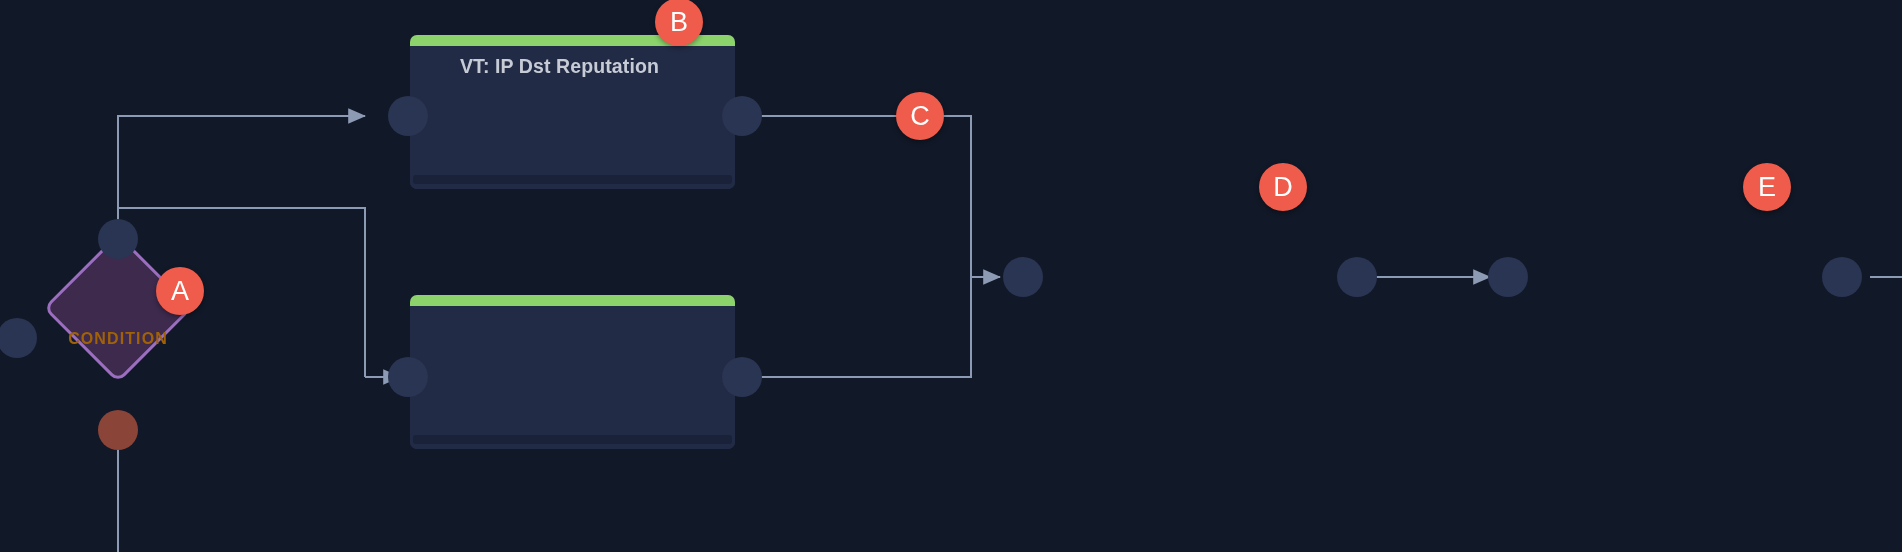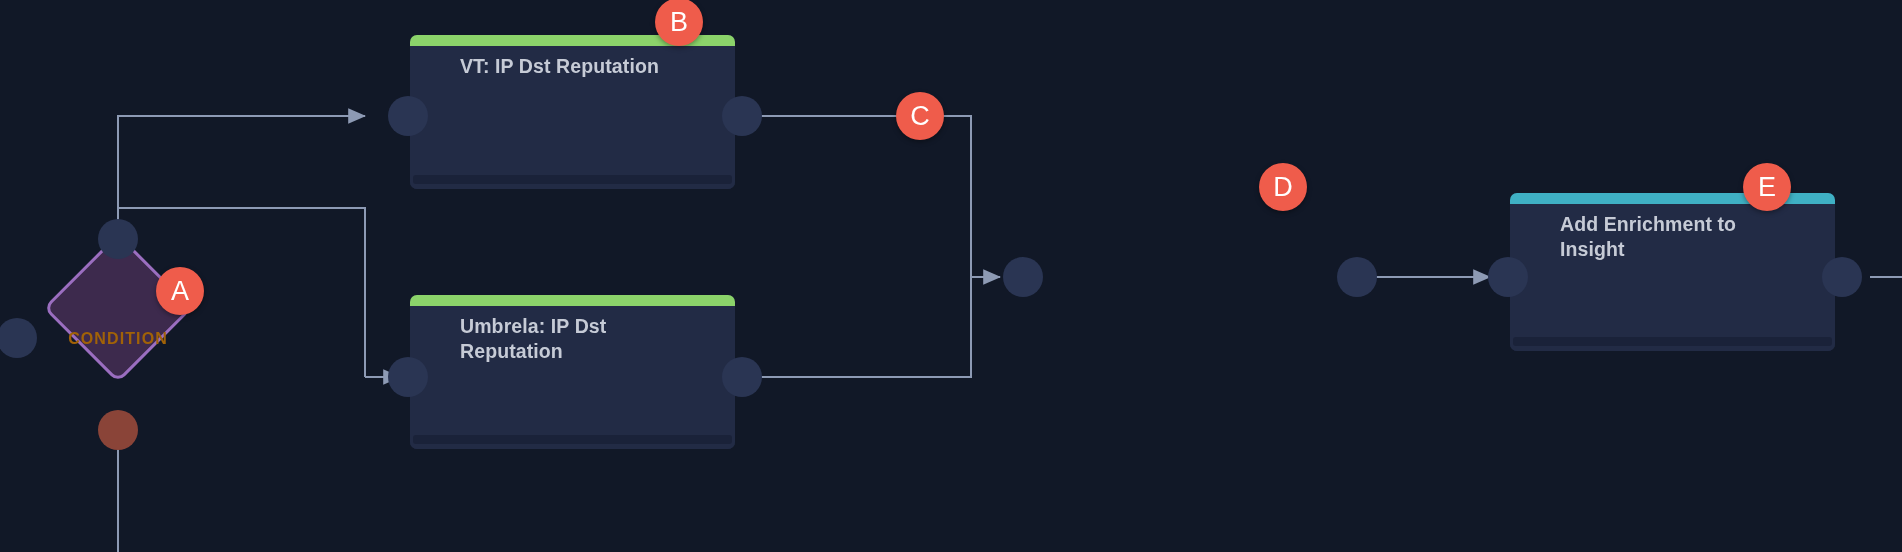--- a/index.html
+++ b/index.html
@@ -170,37 +170,28 @@
     <div class="node-title">VT: IP Dst Reputation</div>
     <div class="node-footer"></div>
   </div>
   <div class="port" style="left:388px; top:96px;"></div>
   <div class="port" style="left:722px; top:96px;"></div>
   <div class="badge" style="left:655px; top:-2px;">B</div>
 
   <div class="node" style="left:410px; top:295px; width:325px; height:154px;">
     <div class="node-accent" style="background:#8bd36a;"></div>
     <div class="node-body"></div>
-    <div class="node-title">Umbrela: IP Dst
-Reputation</div>
     <div class="node-footer"></div>
   </div>
   <div class="port" style="left:388px; top:357px;"></div>
   <div class="port" style="left:722px; top:357px;"></div>
 
   <div class="badge" style="left:896px; top:92px;">C</div>
 
   <div class="port" style="left:1003px; top:257px;"></div>
   <div class="port" style="left:1337px; top:257px;"></div>
   <div class="badge" style="left:1259px; top:163px;">D</div>
 
-  <div class="node" style="left:1510px; top:193px; width:325px; height:158px;">
-    <div class="node-accent" style="background:#3fb0c4;"></div>
-    <div class="node-body"></div>
-    <div class="node-title">Add Enrichment to
-Insight</div>
-    <div class="node-footer"></div>
-  </div>
   <div class="port" style="left:1488px; top:257px;"></div>
   <div class="port" style="left:1822px; top:257px;"></div>
   <div class="badge" style="left:1743px; top:163px;">E</div>
 
 </div>
 
 </body></html>

